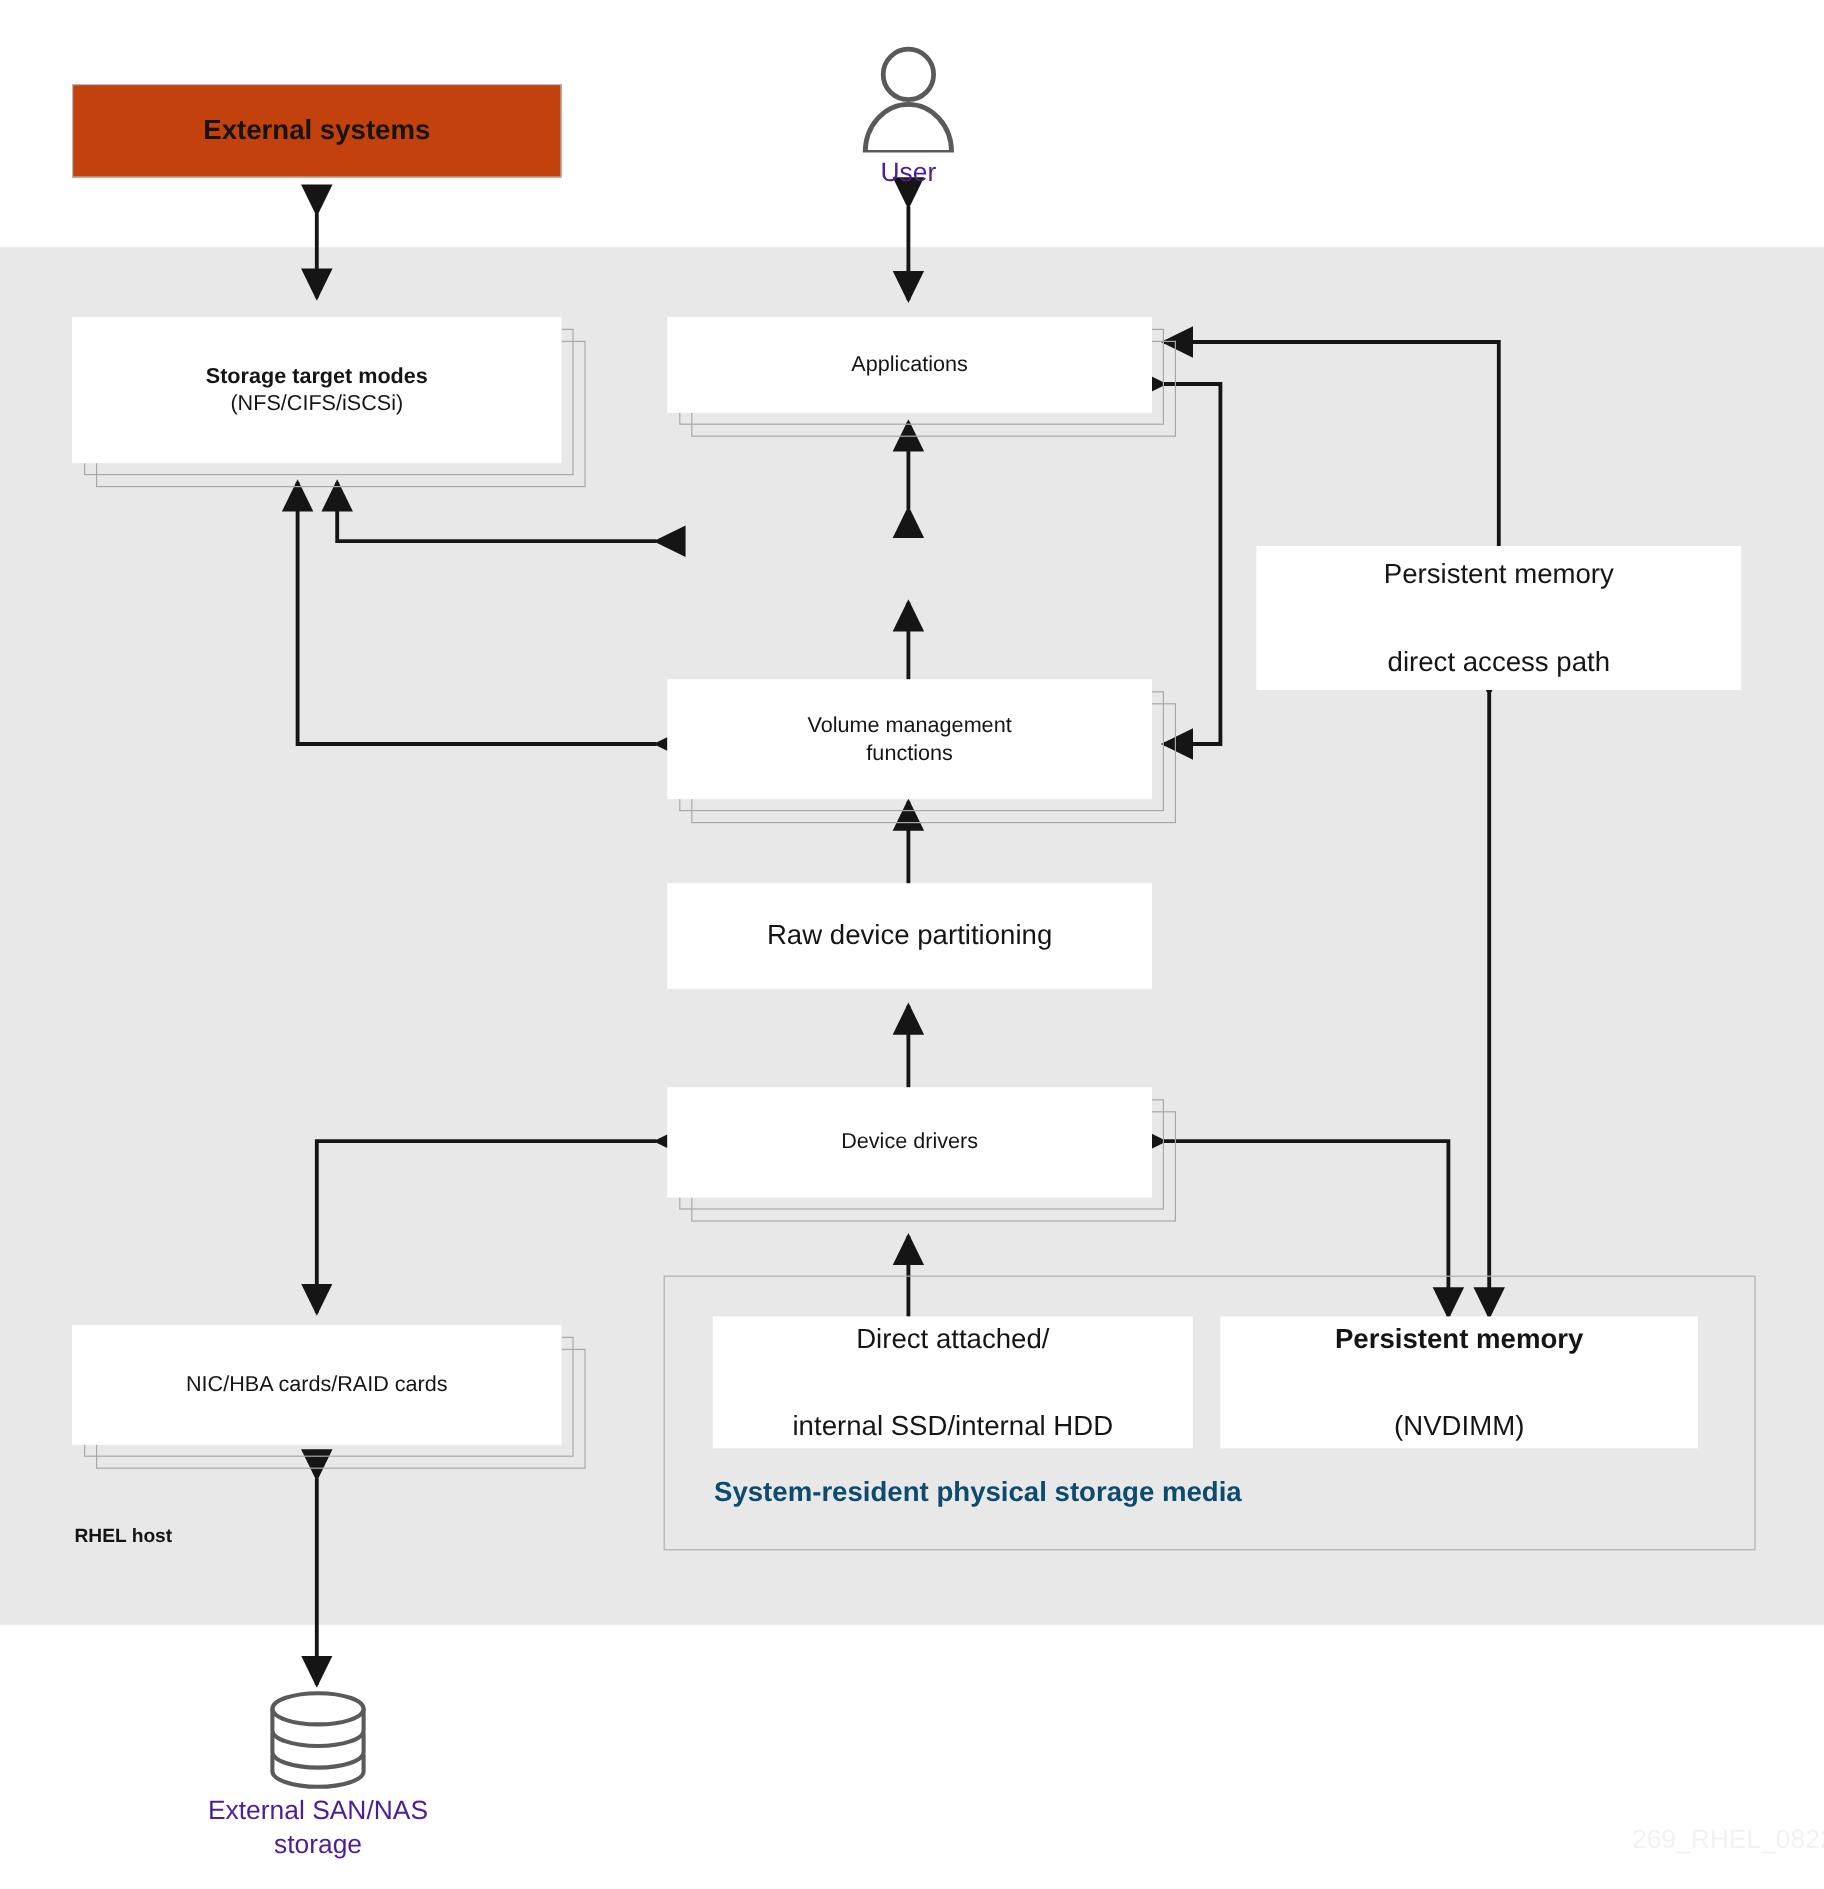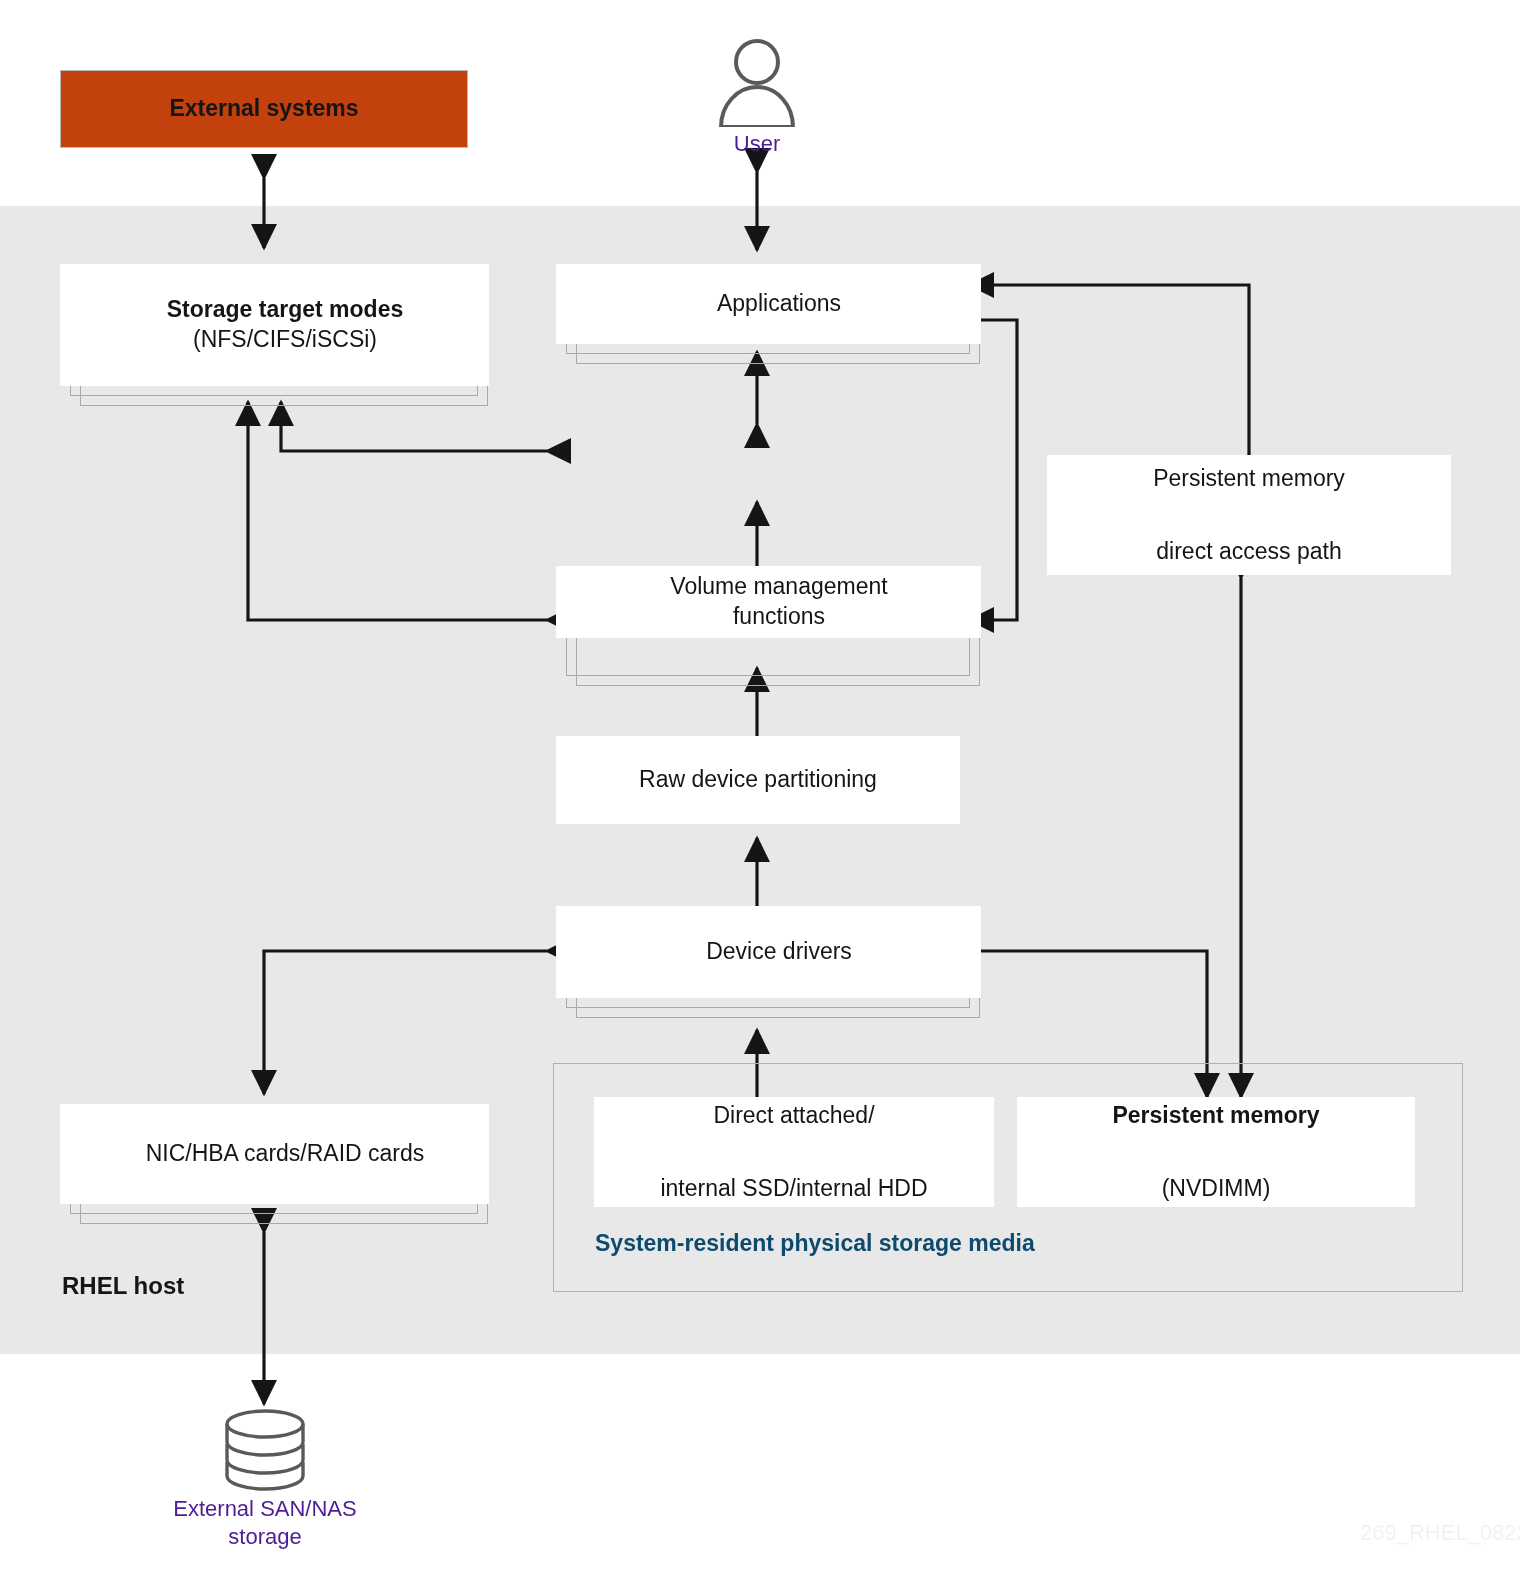--- a/index.html
+++ b/index.html
@@ -65,22 +65,21 @@
   .stack-front {
     position: absolute;
     left: 0; top: 0;
     width: 100%; height: 100%;
     background: #ffffff;
     display: flex;
     align-items: center;
     justify-content: center;
     text-align: center;
     line-height: 1.3;
-    font-size: 23px;
-    padding-left: 21px;
+    font-size: 18px;
   }
   .group-box {
     position: absolute;
     box-sizing: border-box;
     border: 1px solid #b0b0b0;
     background: transparent;
     z-index: 2;
   }
   .group-label {
     position: absolute;
@@ -92,21 +91,21 @@
   .free-label {
     position: absolute;
     font-size: 22px;
     text-align: center;
     color: #4c1d95;
     line-height: 1.25;
     z-index: 4;
   }
   .big-label {
     position: absolute;
-    font-size: 24px;
+    font-size: 16px;
     font-weight: bold;
     color: #151515;
     z-index: 4;
     text-align: center;
   }
   .watermark {
     position: absolute;
     font-size: 22px;
     color: #f2f2f2;
     z-index: 4;
@@ -189,21 +188,21 @@
 
   <div class="stack-wrap" style="left:556px; top:264px; width:404px; height:80px;">
     <div class="stack-sheet" style="left:20px; top:20px; width:404px; height:80px;"></div>
     <div class="stack-sheet" style="left:10px; top:10px; width:404px; height:80px;"></div>
     <div class="stack-front">
       <span>Applications</span>
     </div>
   </div>
 
 
-  <div class="stack-wrap" style="left:556px; top:566px; width:404px; height:72px;">
+  <div class="stack-wrap" style="left:556px; top:566px; width:404px; height:100px;">
     <div class="stack-sheet" style="left:20px; top:20px; width:404px; height:100px;"></div>
     <div class="stack-sheet" style="left:10px; top:10px; width:404px; height:100px;"></div>
     <div class="stack-front" style="flex-direction:column;">
       <span class="l1">Volume management</span>
       <span class="l2">functions</span>
     </div>
   </div>
 
   <div class="node" style="left:556px; top:736px; width:404px; height:88px;">
     <span>Raw device partitioning</span>

